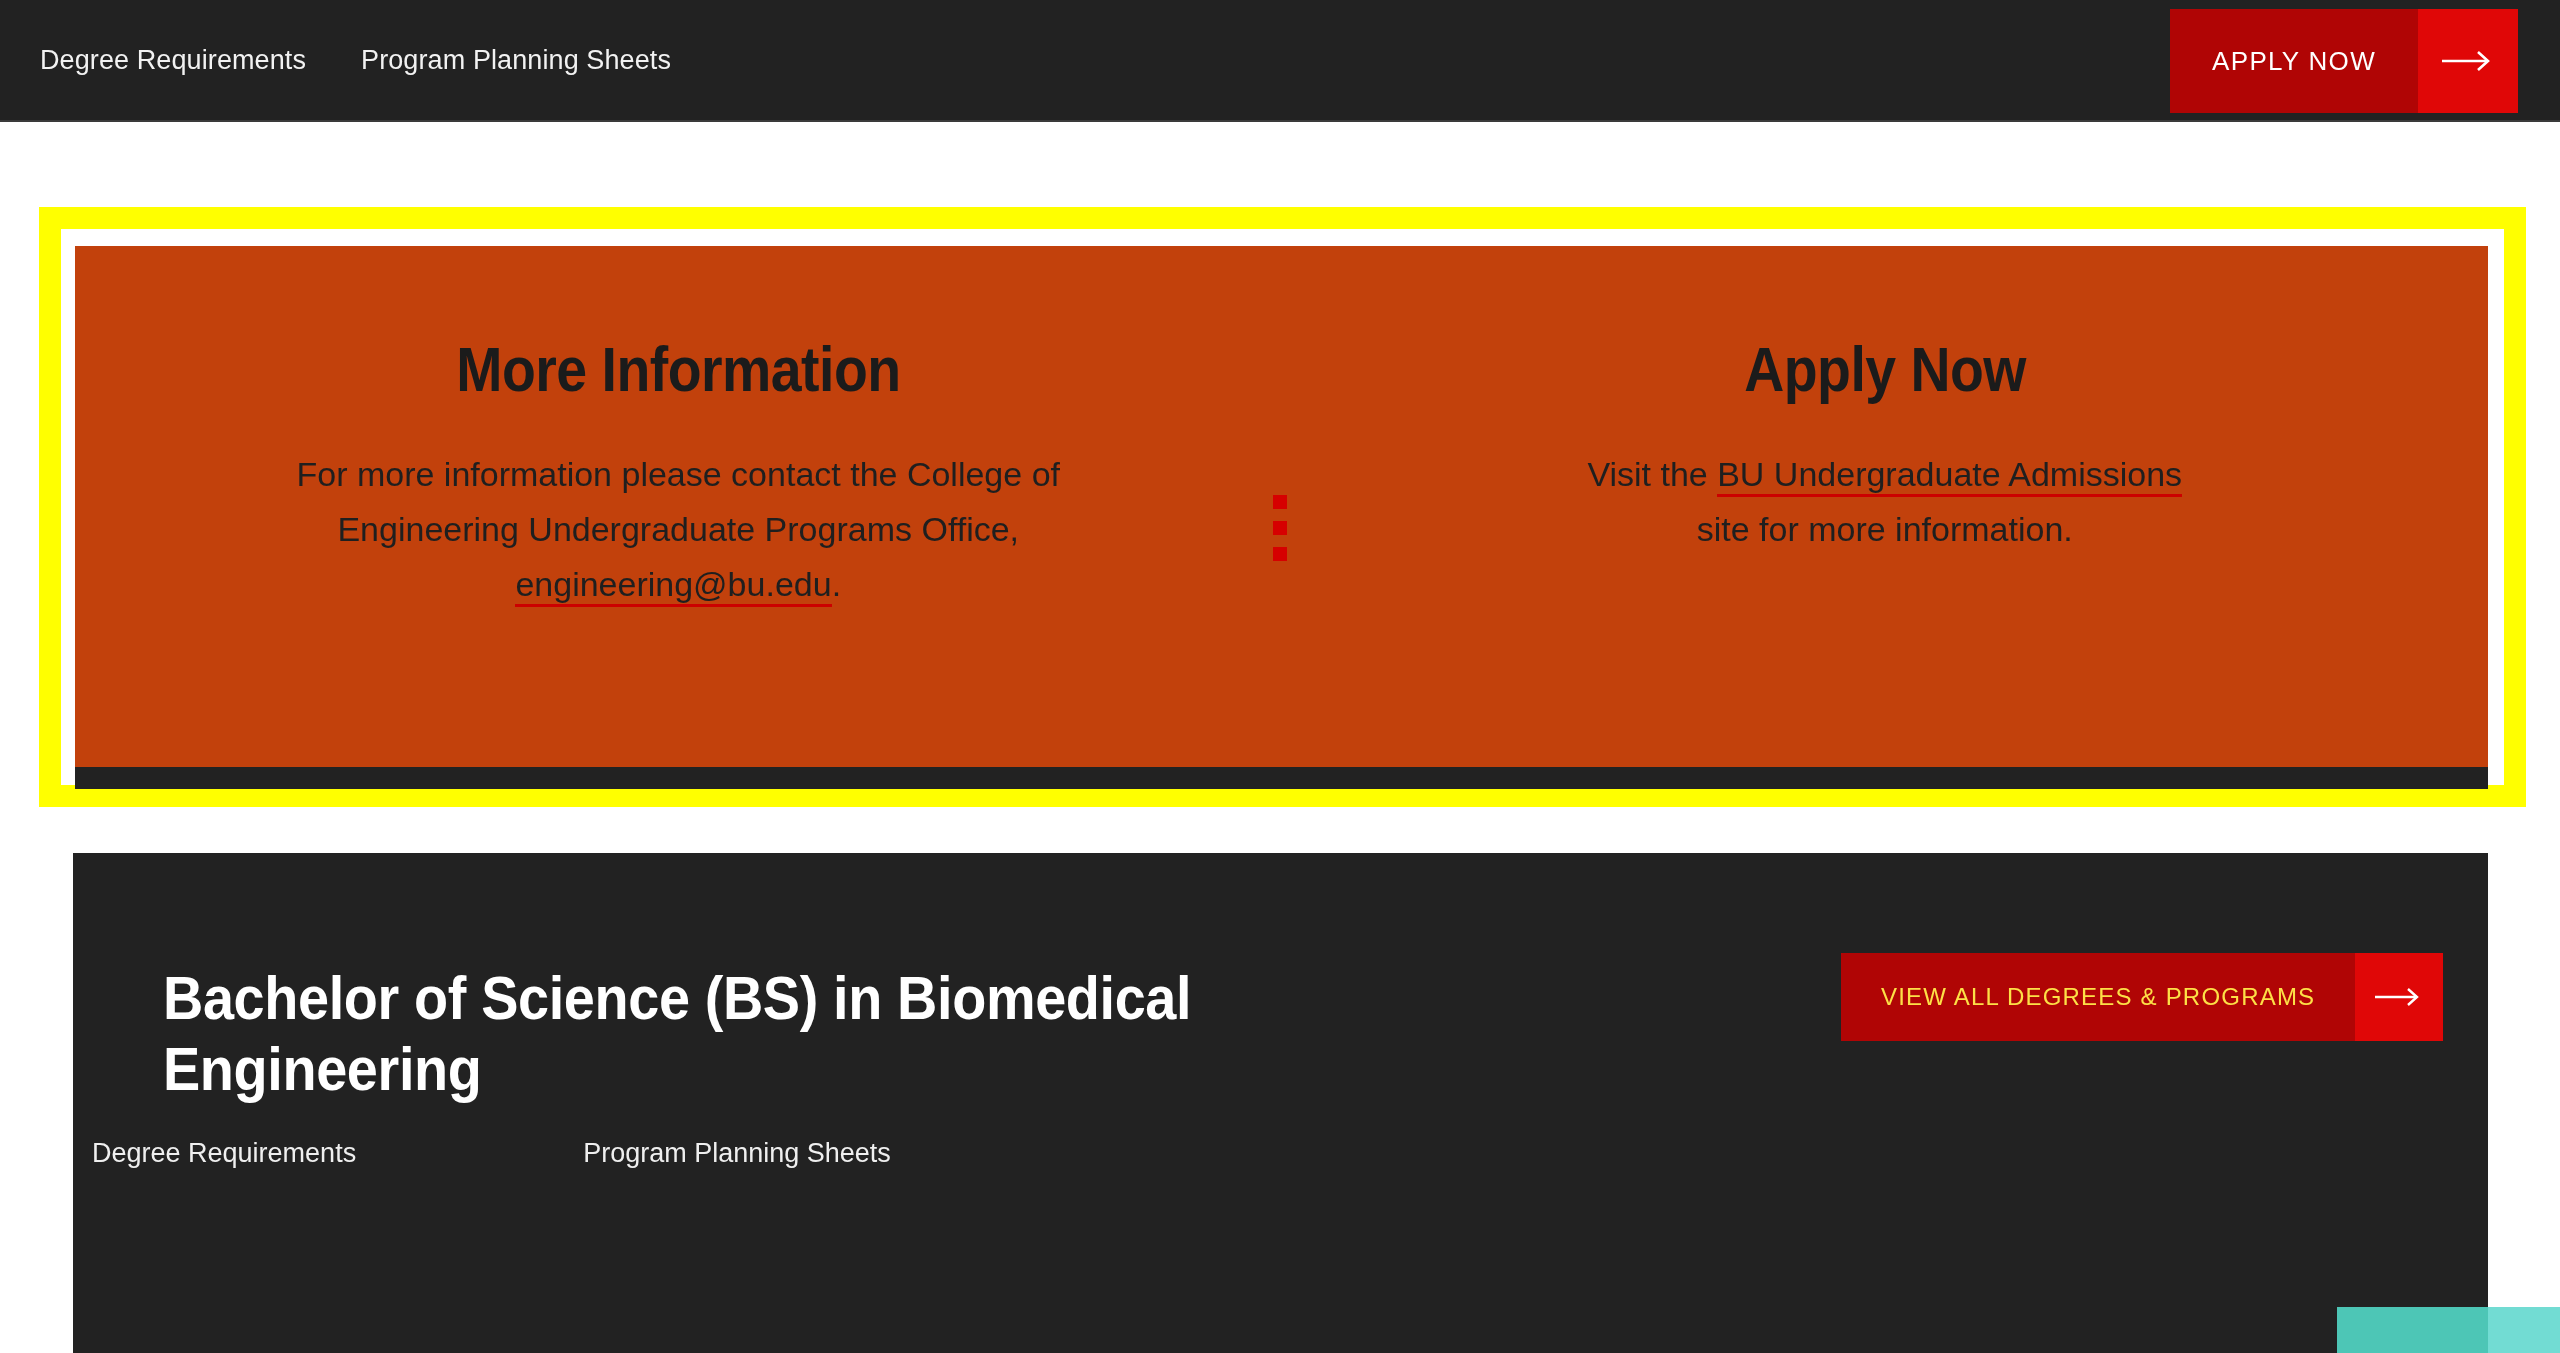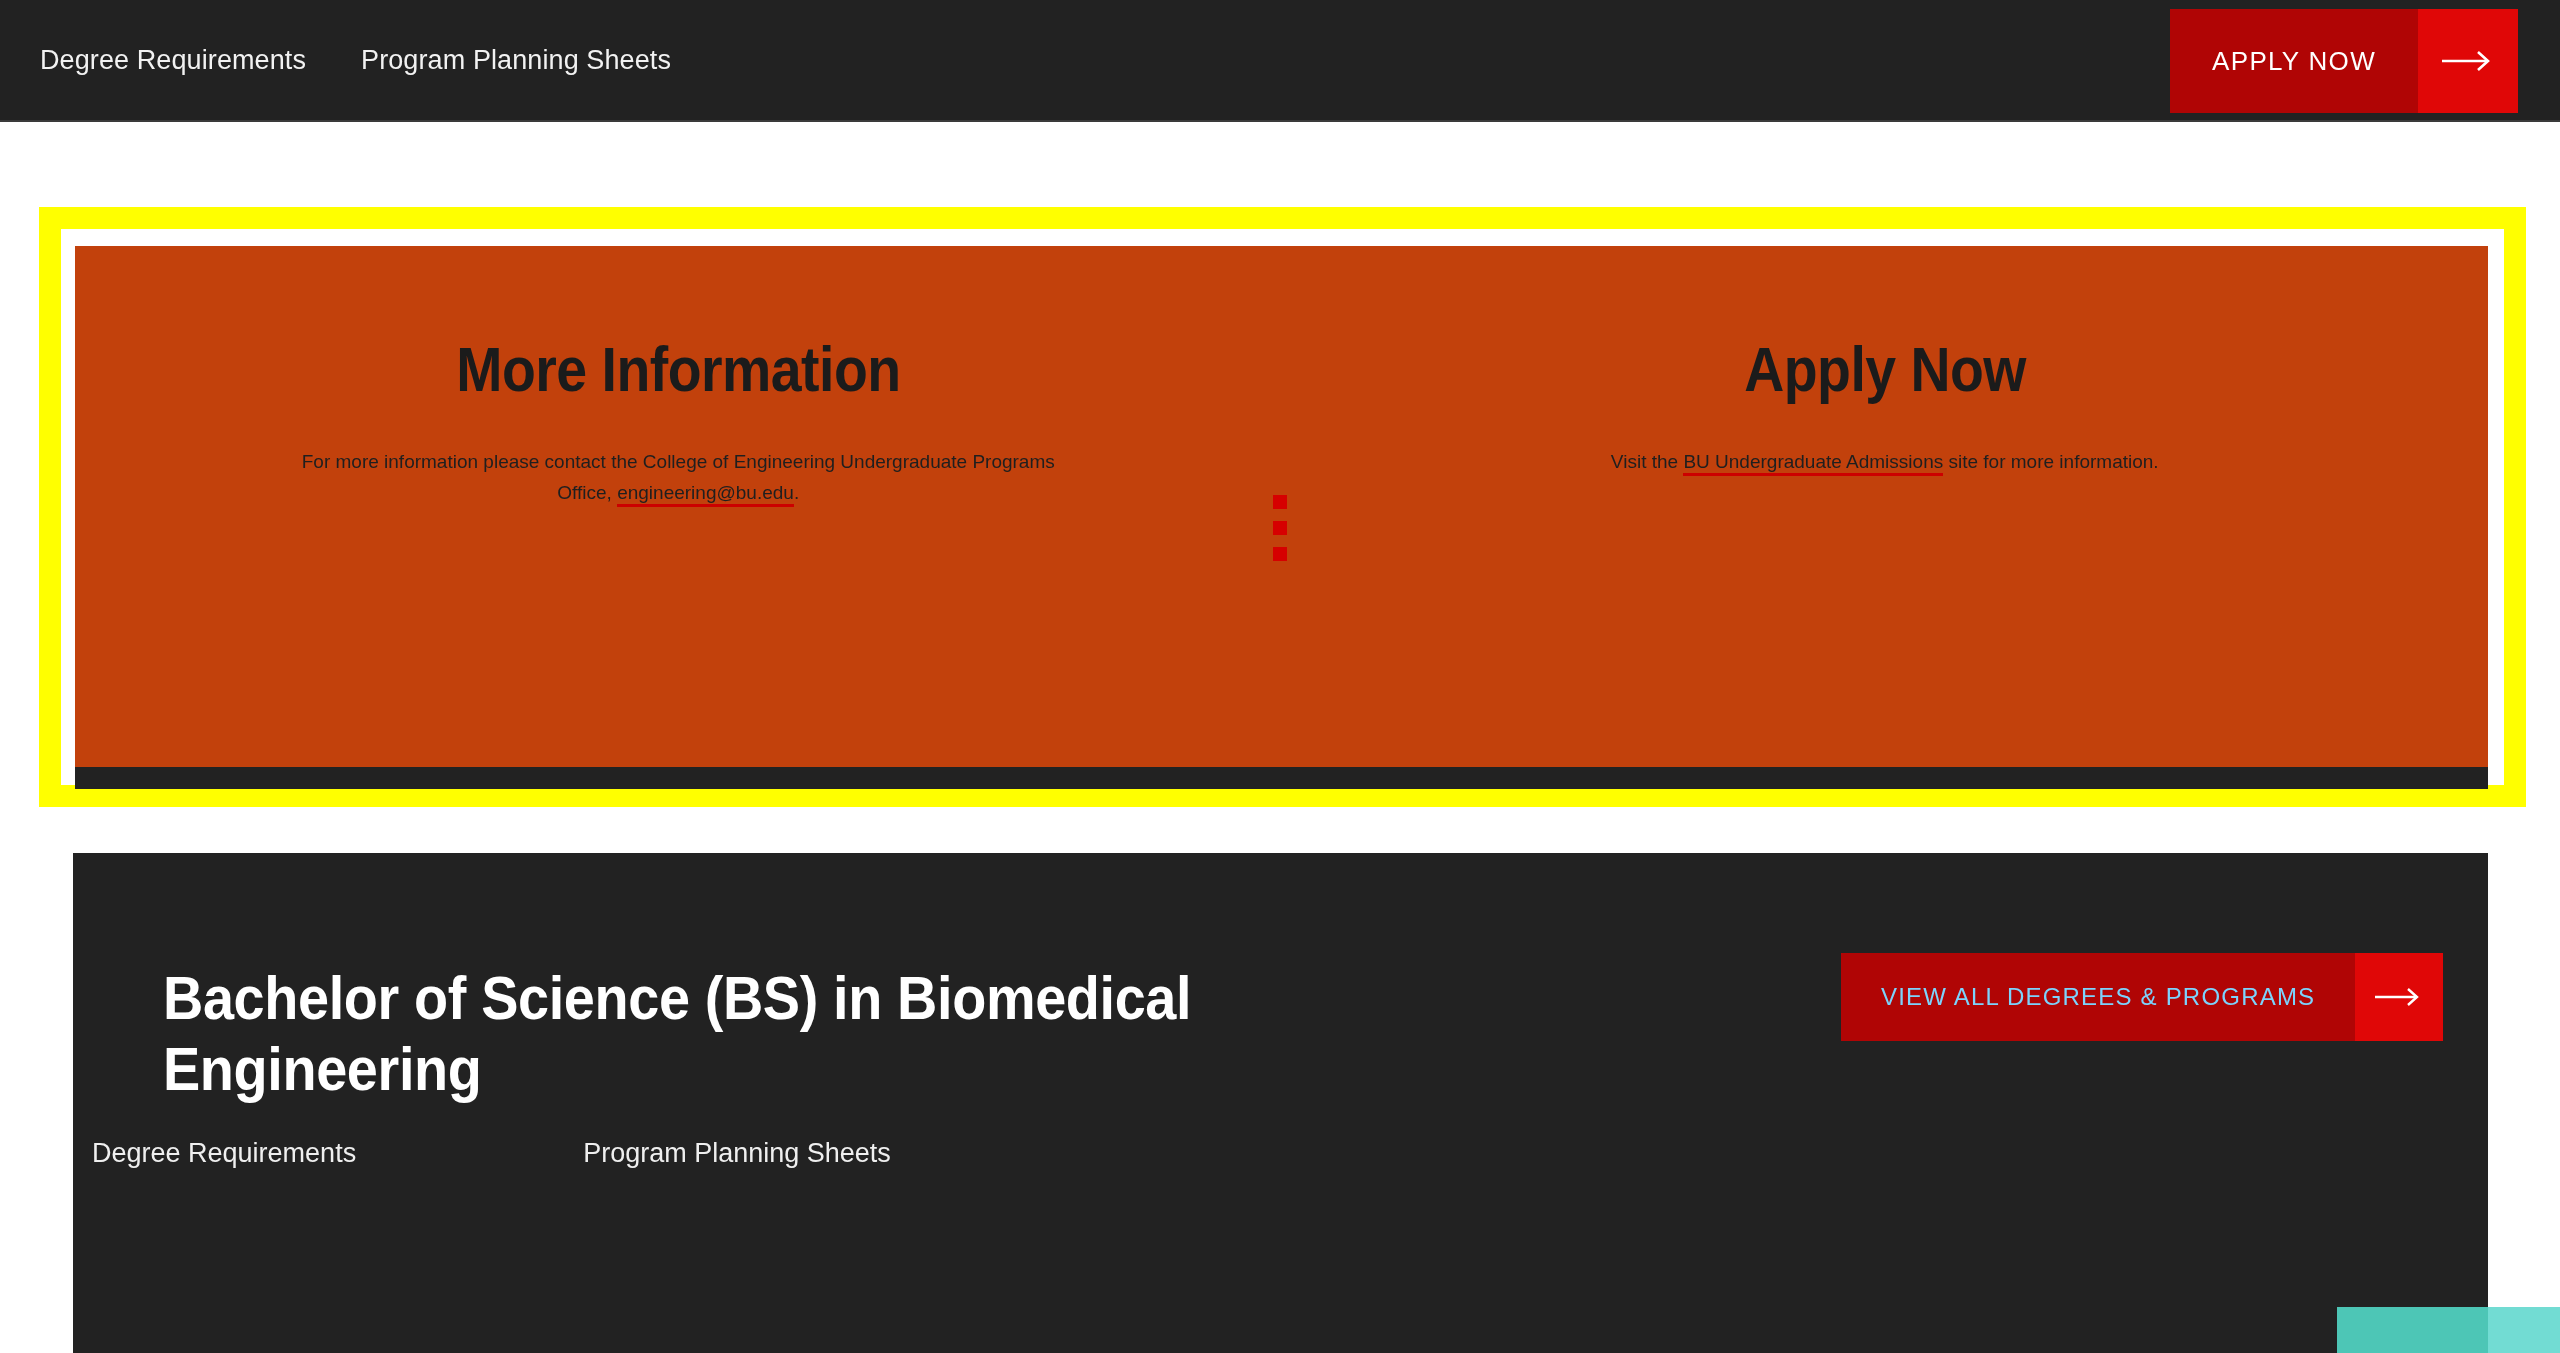--- a/index.html
+++ b/index.html
@@ -66,21 +66,21 @@
     display:flex; flex-direction:column; align-items:center;
   }
   .promo-heading {
     color:#1b1b1b; font-size:63px; font-weight:bold;
     letter-spacing:-.6px; line-height:1;
     transform:scaleX(.88); transform-origin:center;
     white-space:nowrap;
   }
   .promo-body {
     margin-top:46px; width:800px; text-align:center;
-    color:#1f1f1f; font-size:19px; line-height:1.62;
+    color:#1f1f1f; font-size:34px; line-height:1.62;
   }
   .promo-body-narrow { width:620px; }
   .inline-link {
     color:#1f1f1f; text-decoration:none;
     border-bottom:3px solid #cc0000; padding-bottom:1px; cursor:pointer;
   }
   .promo-divider {
     position:absolute; left:1273px; top:495px;
     display:flex; flex-direction:column; gap:12px;
   }
@@ -97,21 +97,21 @@
     width:1200px;
     color:#ffffff; font-size:62px; font-weight:bold;
     line-height:1.14; letter-spacing:-.4px;
     transform:scaleX(.9); transform-origin:left center;
   }
   .view-all-btn {
     position:absolute; left:1768px; top:100px; height:88px;
     display:flex; align-items:stretch; cursor:pointer;
   }
   .view-all-label {
-    background:#b00505; color:#7dd3fc;
+    background:#b00505; color:#fde047;
     display:flex; align-items:center; justify-content:center;
     padding:0 40px; font-size:24px; letter-spacing:1.2px; white-space:nowrap;
   }
   .view-all-arrow {
     background:#e00707; width:88px;
     display:flex; align-items:center; justify-content:center;
   }
 
   .degree-links {
     position:absolute; left:92px; top:1138px;

